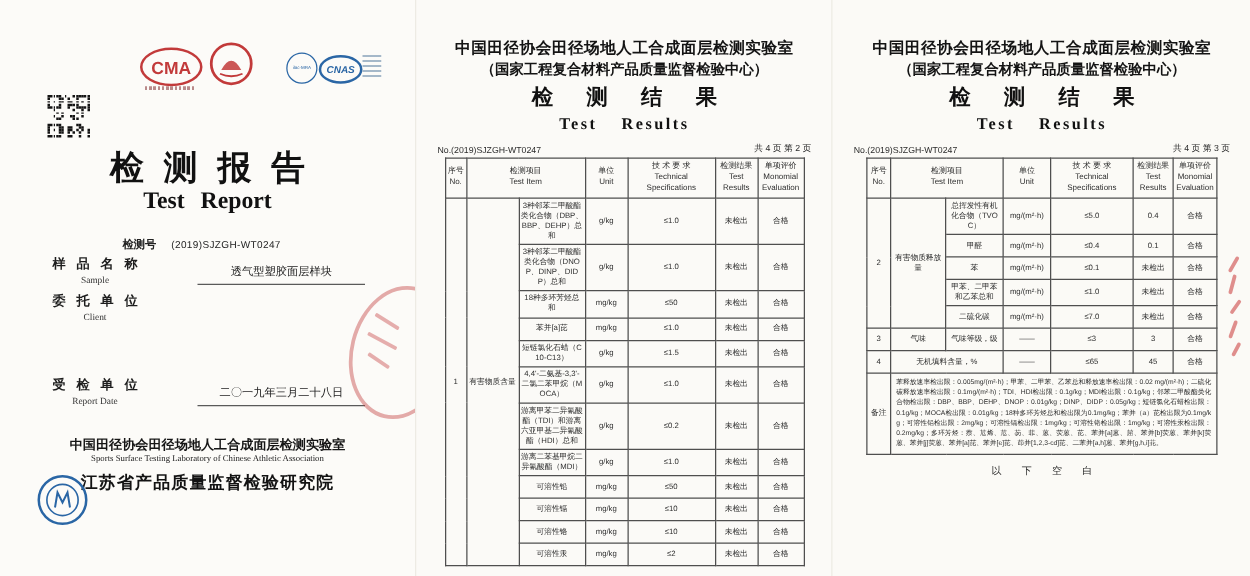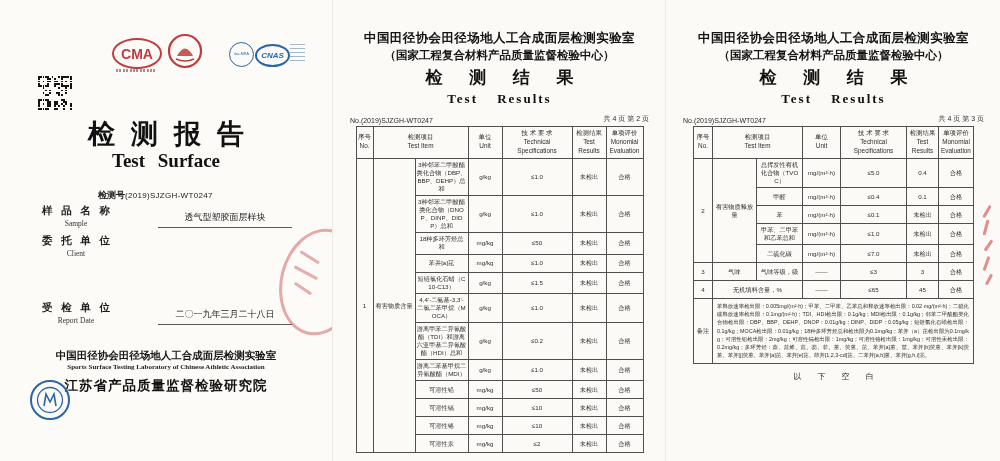--- a/index.html
+++ b/index.html
@@ -21,32 +21,32 @@
         display:flex;align-items:center;justify-content:center;color:#2a66a5;font-weight:bold;font-size:8px;font-style:italic;}
   .cnas-side{position:absolute;left:290px;top:44px;width:15px;height:19px;
         background:repeating-linear-gradient(#8fa7bd 0 1.4px,transparent 1.4px 4px);opacity:.8;}
   .qr{position:absolute;left:38px;top:76px;width:34px;height:36px;}
   .qr i{position:absolute;background:#141414;}
   .c-title{position:absolute;top:116px;left:0;width:100%;text-align:center;
         font-family:"Liberation Serif","DejaVu Serif",serif;font-weight:bold;font-size:27px;color:#111;
         letter-spacing:16px;text-indent:16px;}
   .c-title-en{position:absolute;top:150px;left:0;width:100%;text-align:center;
         font-family:"Liberation Serif","DejaVu Serif",serif;font-weight:bold;font-size:19px;color:#111;word-spacing:8px;}
-  .repno-row{position:absolute;top:189px;left:98px;display:flex;align-items:baseline;}
+  .repno-row{position:absolute;top:189px;left:98px;display:flex;align-items:baseline;gap:12px;}
   .repno-lab{font-size:9px;font-weight:bold;color:#222;}
   .repno-val{font-size:8px;color:#222;letter-spacing:.3px;}
   .frow{position:absolute;left:42px;width:250px;display:flex;align-items:flex-end;gap:40px;}
   .frow .lab{width:68px;}
   .lab-cn{font-size:10.5px;font-weight:bold;color:#1d1d1d;text-align:justify;text-align-last:justify;}
   .lab-en{font-size:7.5px;color:#333;text-align:center;font-family:"Liberation Serif","DejaVu Serif",serif;margin-top:1px;}
   .frow .val{flex:1;margin-left:8px;border-bottom:1px solid #5a5a5a;font-size:9px;color:#222;
         padding:0 2px 3px 2px;min-height:14px;display:flex;align-items:flex-end;justify-content:center;}
   .f1{top:204px;} .f2{top:234px;} .f3{top:269px;} .f4{top:301px;}
   .foot1{position:absolute;top:349px;left:0;width:100%;text-align:center;font-weight:bold;font-size:10.5px;color:#161616;}
-  .foot1e{position:absolute;top:363px;left:0;width:100%;text-align:center;font-weight:bold;font-size:7px;color:#222;
+  .foot1e{position:absolute;top:363px;left:0;width:100%;text-align:center;font-weight:normal;font-size:7px;color:#222;
         font-family:"Liberation Serif","DejaVu Serif",serif;}
   .foot2{position:absolute;top:377px;left:0;width:100%;text-align:center;font-weight:bold;font-size:13.5px;letter-spacing:1px;color:#131313;}
   .foot2e{position:absolute;top:399px;left:0;width:100%;text-align:center;font-weight:bold;font-size:7.5px;color:#222;
         font-family:"Liberation Serif","DejaVu Serif",serif;}
   .blue-seal{position:absolute;left:29px;top:377px;width:42px;height:46px;}
   .cover-stamp{position:absolute;right:-28px;top:228px;width:74px;height:102px;border:3px solid rgba(194,58,58,.42);
         border-radius:50%;transform:rotate(14deg);}
   .cover-stamp i{position:absolute;background:rgba(194,58,58,.4);border-radius:1px;}
   
   .rp .org1{margin:30px 8px 0;text-align:center;font-weight:bold;font-size:12.5px;color:#141414;letter-spacing:.4px;}
@@ -203,21 +203,21 @@
         <i style="left: 20.4px; top: 29.4667px; width: 1.86667px; height: 1.86667px;"></i>
         <i style="left: 24.9333px; top: 29.4667px; width: 1.86667px; height: 1.86667px;"></i>
         <i style="left: 31.7333px; top: 29.4667px; width: 1.86667px; height: 1.86667px;"></i>
         <i style="left: 15.8667px; top: 31.7333px; width: 1.86667px; height: 1.86667px;"></i>
         <i style="left: 18.1333px; top: 31.7333px; width: 1.86667px; height: 1.86667px;"></i>
         <i style="left: 24.9333px; top: 31.7333px; width: 1.86667px; height: 1.86667px;"></i>
         <i style="left: 31.7333px; top: 31.7333px; width: 1.86667px; height: 1.86667px;"></i>
       </div>
 
     <div class="c-title">检测报告</div>
-    <div class="c-title-en">Test Surface</div>
+    <div class="c-title-en">Test Report</div>
 
     <div class="repno-row">
       <span class="repno-lab">检测号</span>
       <span class="repno-val">(2019)SJZGH-WT0247</span>
     </div>
 
     <div class="frow f1">
       <div class="lab">
         <div class="lab-cn">样品名称</div>
         <div class="lab-en">Sample</div>

